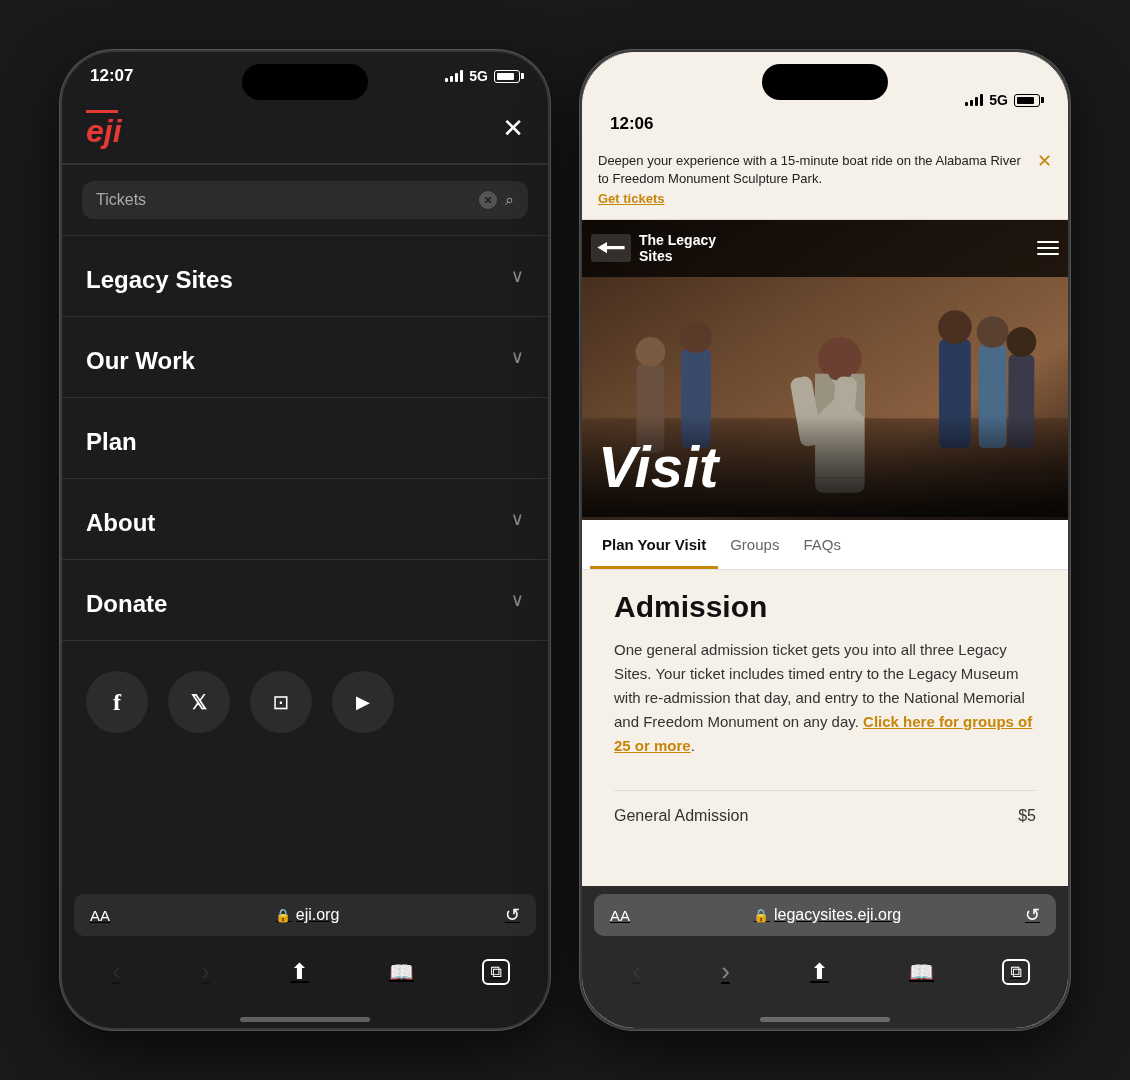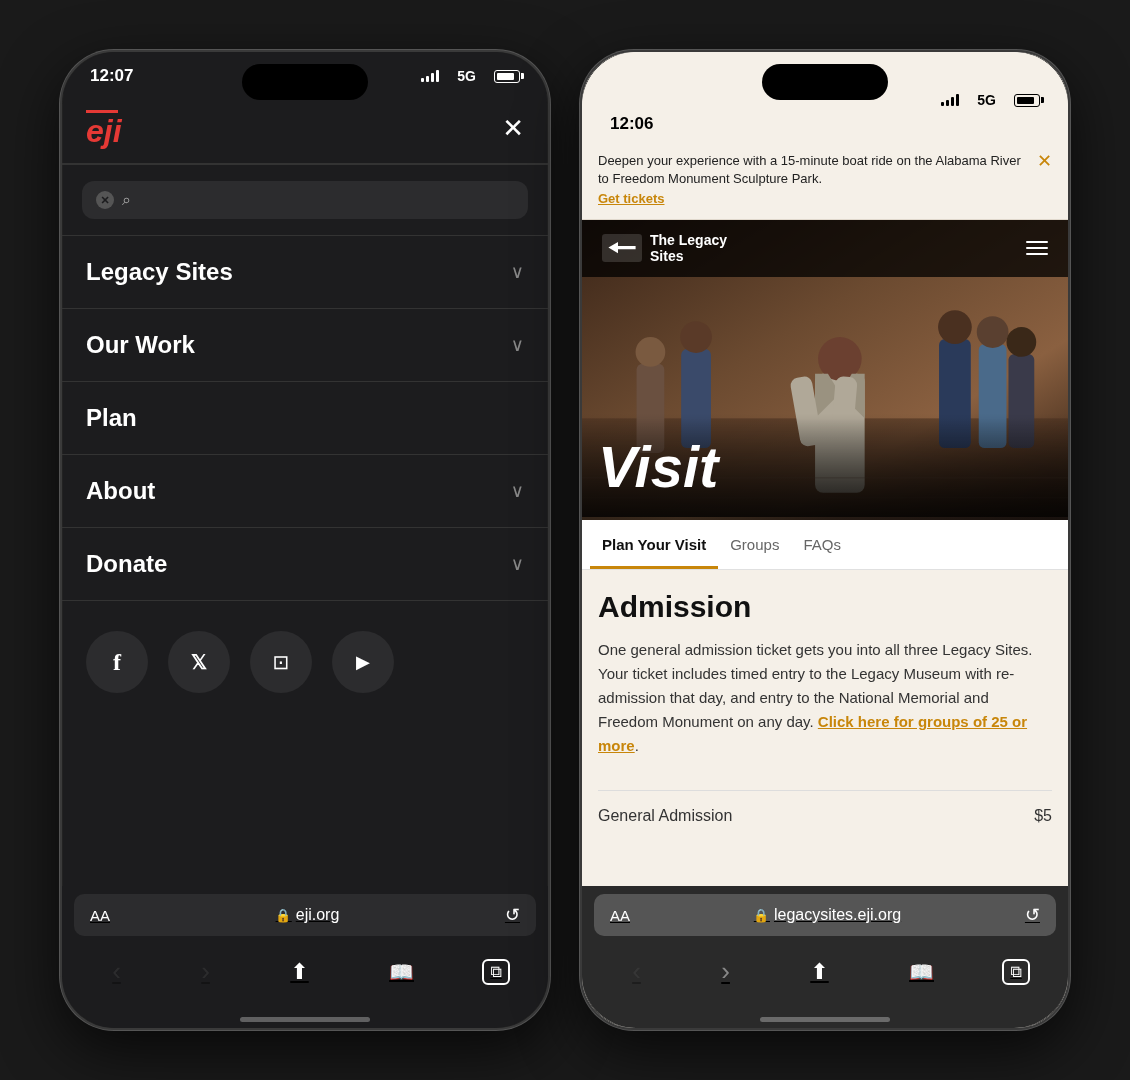--- a/index.html
+++ b/index.html
@@ -50,21 +50,21 @@
       font-size: 17px;
       font-weight: 600;
       color: white;
     }
 
     .phone-light .status-time { color: #000; margin-top: 48px; }
 
     .status-right {
       display: flex;
       align-items: center;
-      gap: 18px;
+      gap: 6px;
     }
 
     .signal-bars {
       display: flex;
       align-items: flex-end;
       gap: 2px;
       height: 12px;
     }
 
     .signal-bar {
@@ -190,20 +190,21 @@
       justify-content: space-between;
       align-items: center;
       padding: 22px 24px;
       border-bottom: 1px solid #333;
     }
 
     .nav-item-label {
       font-size: 24px;
       font-weight: 700;
       color: white;
+      margin-top: 8px;
     }
 
     .chevron {
       color: #888;
       font-size: 18px;
     }
 
     
     .social-row {
       display: flex;
@@ -409,21 +410,21 @@
       bottom: 0;
       left: 0;
       right: 0;
       height: 3px;
       background: #c8860a;
     }
 
     
     .content-area {
       background: #f5f0e8;
-      padding: 20px 16px;
+      padding: 20px 32px;
     }
 
     .admission-title {
       font-size: 30px;
       font-weight: 900;
       color: #111;
       margin-bottom: 14px;
     }
 
     .admission-text {
@@ -456,21 +457,21 @@
       font-size: 16px;
       color: #333;
     }
 
     
     .site-top-nav {
       background: rgba(0,0,0,0.75);
       display: flex;
       align-items: center;
       justify-content: space-between;
-      padding: 12px 20px;
+      padding: 12px 9px;
       position: absolute;
       top: 0;
       left: 0;
       right: 0;
     }
 
     .legacy-logo {
       display: flex;
       align-items: center;
       gap: 8px;
@@ -557,20 +558,21 @@
           <div class="eji-logo-bar"></div>
           <div class="eji-logo">eji</div>
         </div>
         <span class="close-btn">✕</span>
       </div>
     </div>
 
     <div class="divider"></div>
 
     <div class="search-bar">
+      <span class="search-text">Tickets</span>
       <div class="search-clear">
         <span>✕</span>
       </div>
       <span class="search-icon-circle">⌕</span>
     </div>
 
     <div class="divider"></div>
 
     <div>
       <div class="nav-item">

